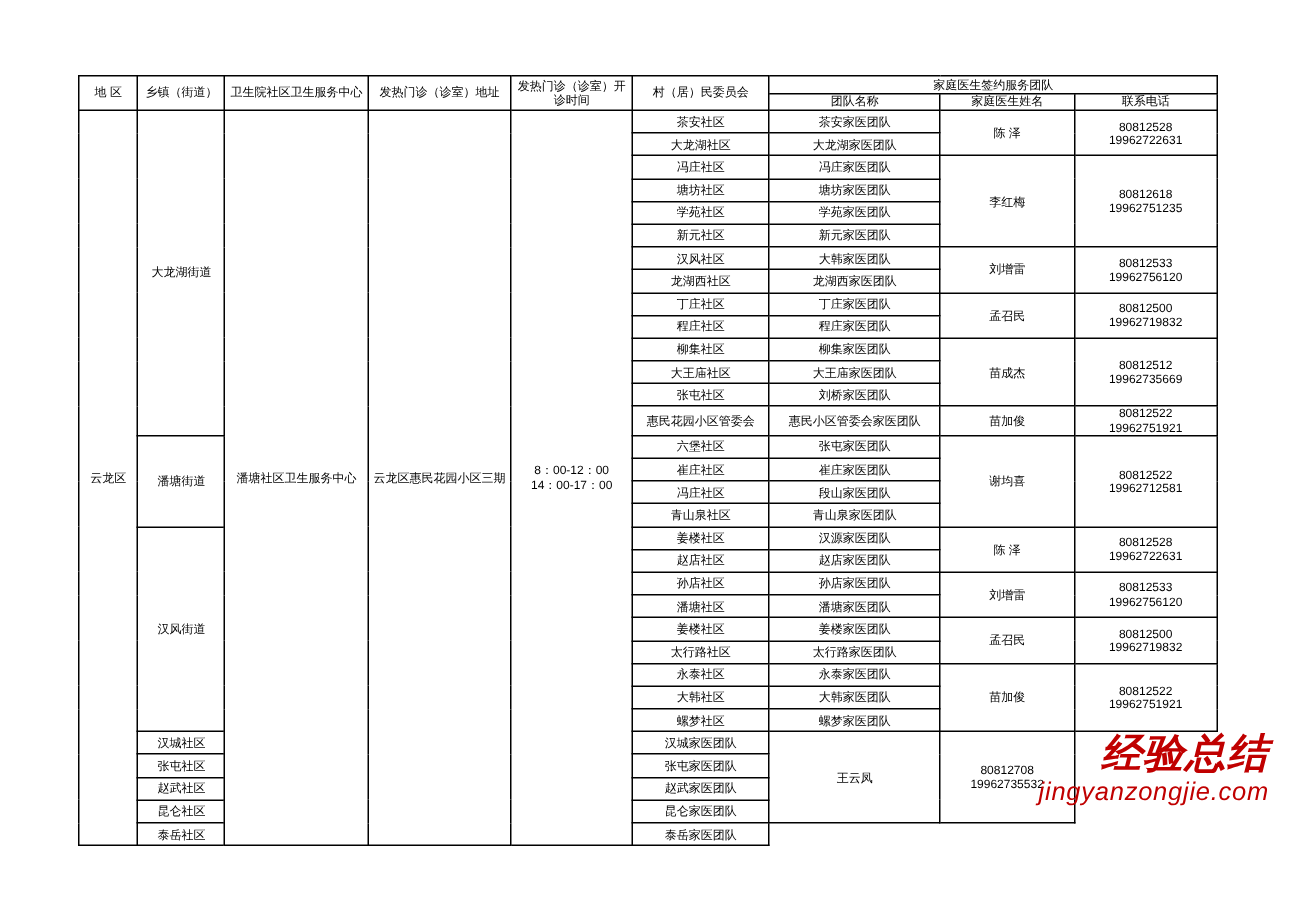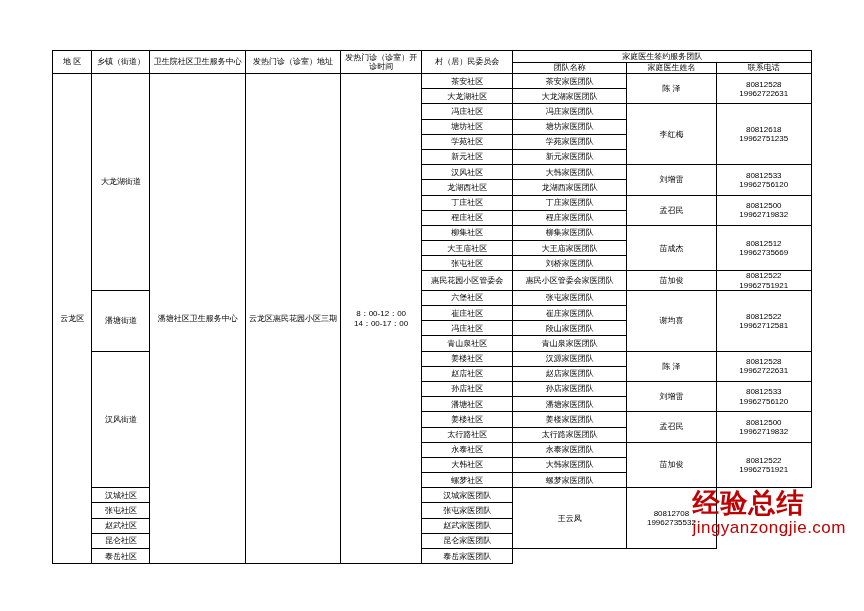--- a/index.html
+++ b/index.html
@@ -54,22 +54,23 @@
   .col-i { width: 92px; }
   .vtext { font-size: 8px; }
   .addr { font-size: 8px; line-height: 1.2; }
   .time { font-size: 8px; line-height: 1.25; }
   .phone { font-size: 7.5px; line-height: 1.3; }
   .phone span { display: block; white-space: nowrap; }
   .watermark {
     position: absolute;
     right: 18px;
     bottom: 10px;
-    text-align: left;
+    text-align: right;
     user-select: none;
+    font-style: italic;
   }
   .wm-cn {
     font-size: 27px;
     font-weight: bold;
     color: #c00000;
     letter-spacing: 1px;
     line-height: 1.1;
     font-family: "DejaVu Sans", "Liberation Sans", sans-serif;
   }
   .wm-en {

